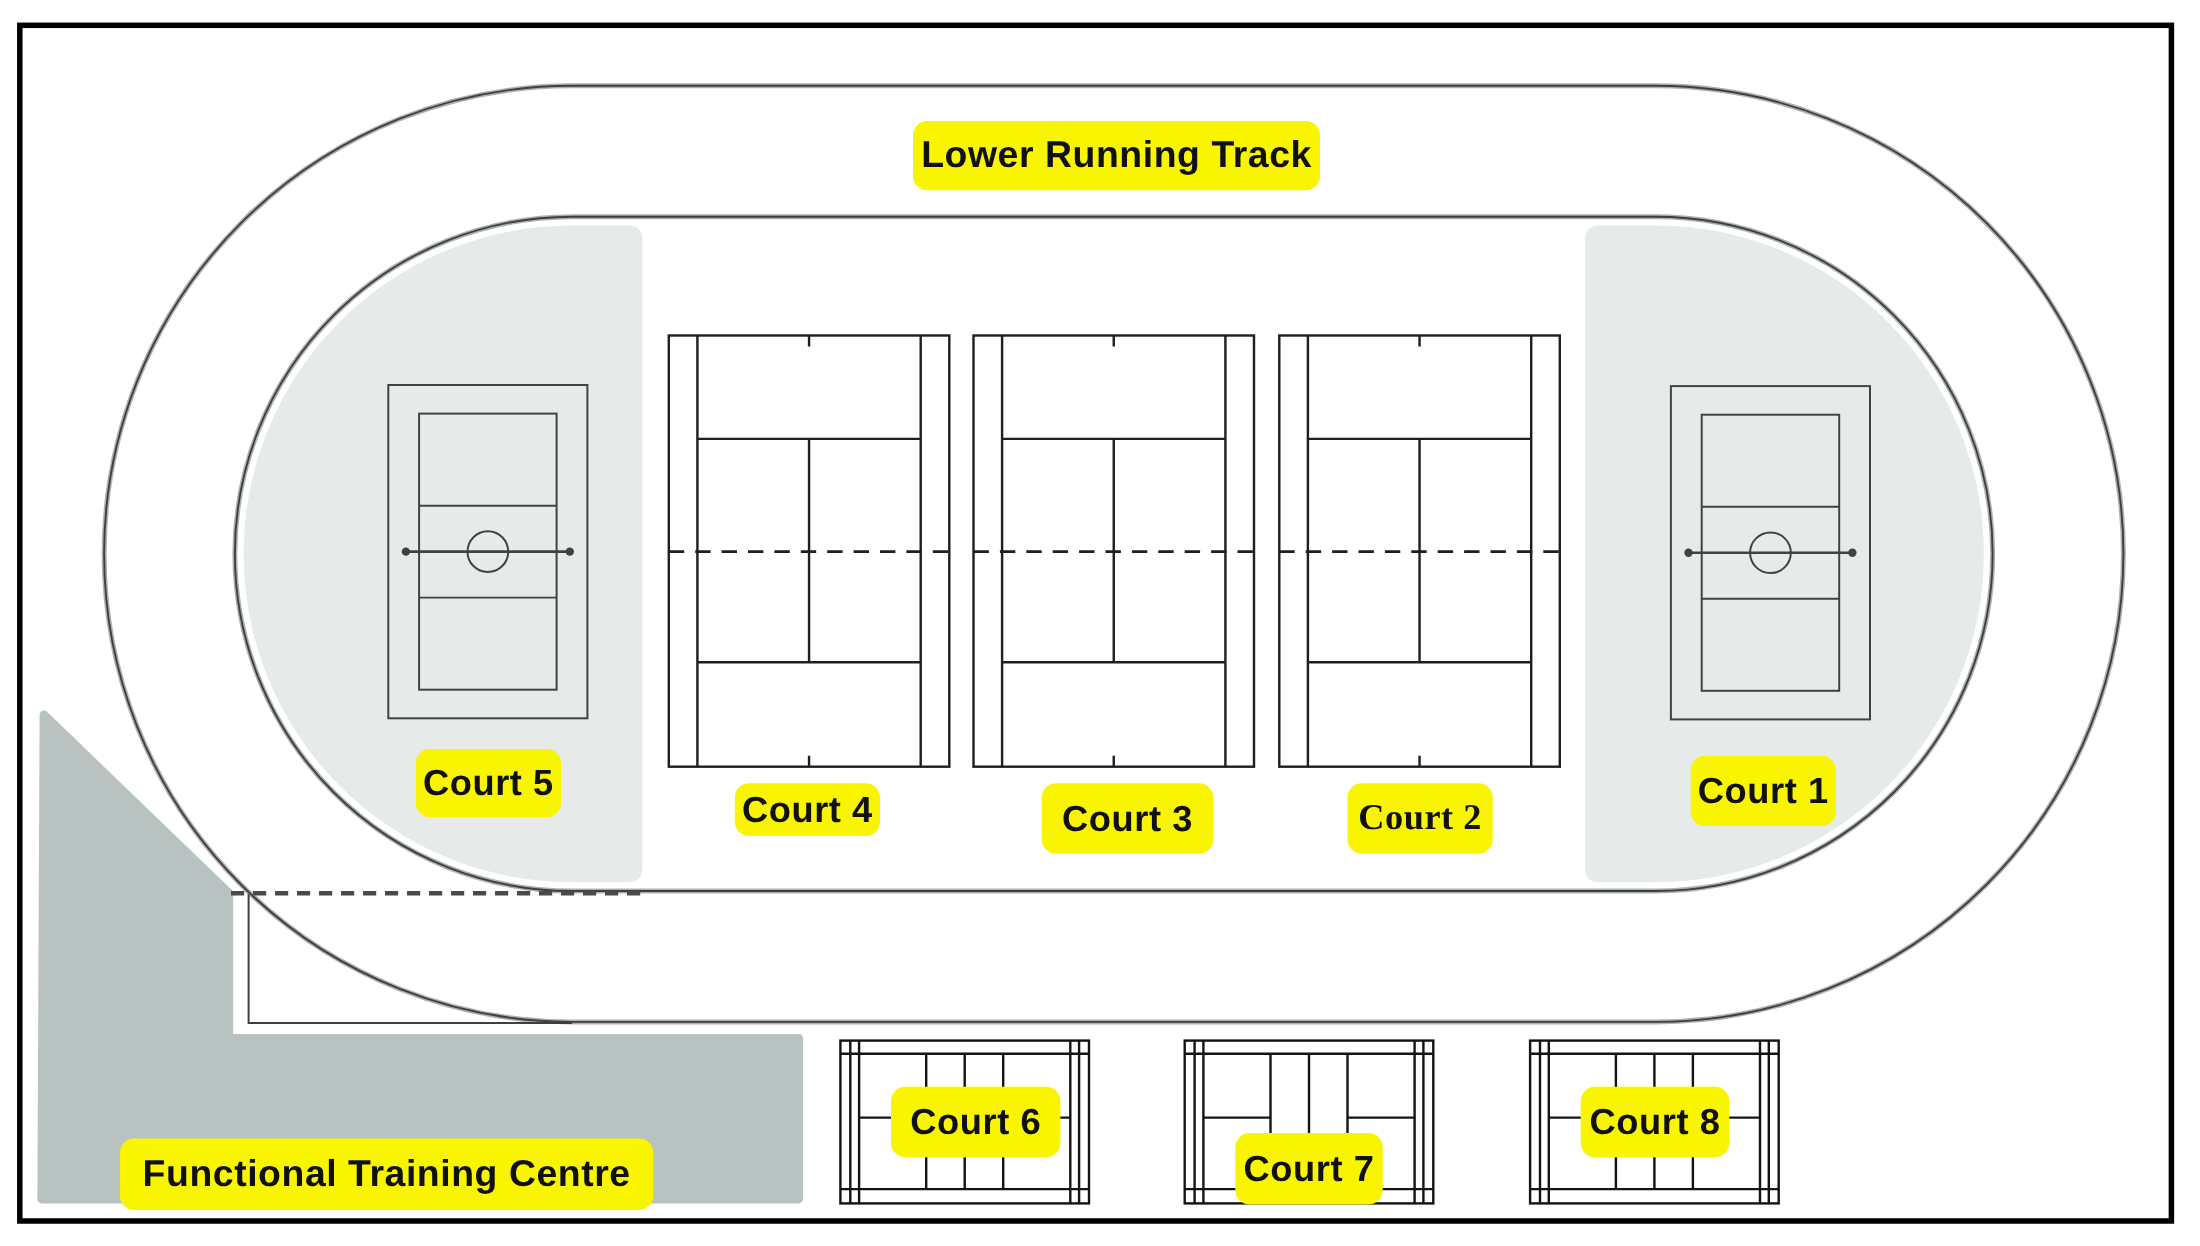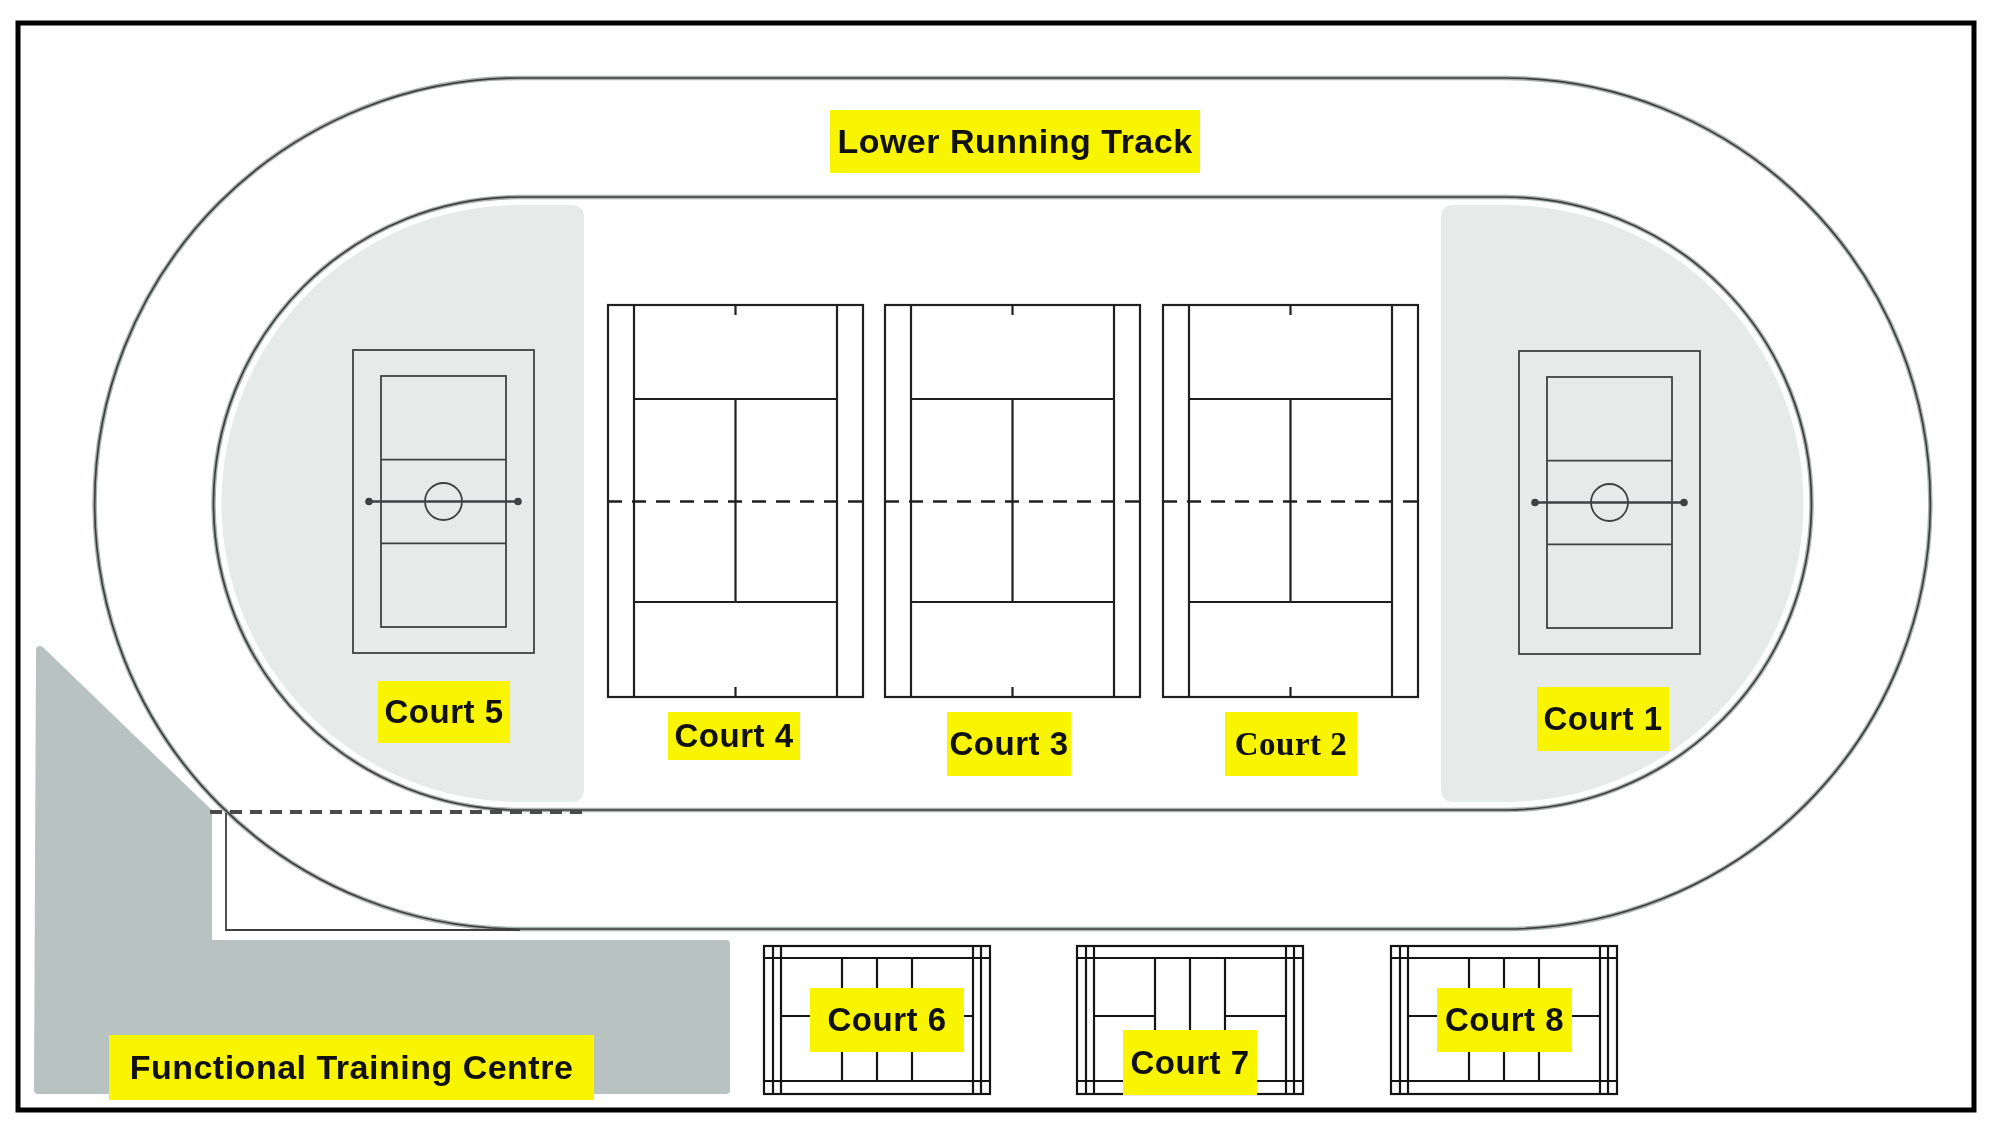--- a/index.html
+++ b/index.html
@@ -18,20 +18,21 @@
   }
   #map-canvas{position:absolute;left:0;top:0;}
   .map-label{
     position:absolute;
     background:var(--label-bg);
     color:var(--label-text);
     font-weight:700;
     display:flex;align-items:center;justify-content:center;
     white-space:nowrap;
     letter-spacing:0.5px;
+    border-radius:13px;
   }
   .fs34{font-size:34px;}
   .fs33{font-size:33px;}
 </style>
 </head>
 <body>
 
 <svg id="map-canvas" width="2000" height="1133" viewBox="0 0 2000 1133">
 
   <rect x="18" y="23" width="1956" height="1087" fill="#ffffff" stroke="#000000" stroke-width="5"></rect>
@@ -154,21 +155,21 @@
     <line x1="148" y1="70" x2="209" y2="70"></line>
   </g>
 </svg>
 
 <div class="map-label fs34" style="left:830px;top:110px;width:370px;height:63px;">Lower Running Track</div>
 
 <div class="map-label fs33" style="left:378px;top:681px;width:132px;height:62px;">Court 5</div>
 
 <div class="map-label fs33" style="left:668px;top:712px;width:132px;height:48px;">Court 4</div>
 
-<div class="map-label fs33" style="left:947px;top:712px;width:124px;height:64px;">Court 3</div>
+<div class="map-label fs33" style="left:947px;top:712px;width:156px;height:64px;">Court 3</div>
 
 <div class="map-label fs33" style="left:1225px;top:712px;width:132px;height:64px;font-family:Liberation Serif, serif;">Court 2</div>
 
 <div class="map-label fs33" style="left:1537px;top:687px;width:132px;height:64px;">Court 1</div>
 
 <div class="map-label fs34" style="left:109px;top:987px;width:485px;height:65px;margin-top:48px;">Functional Training Centre</div>
 
 <div class="map-label fs33" style="left:810px;top:988px;width:154px;height:64px;">Court 6</div>
 
 <div class="map-label fs33" style="left:1123px;top:987px;width:134px;height:65px;margin-top:43px;">Court 7</div>

